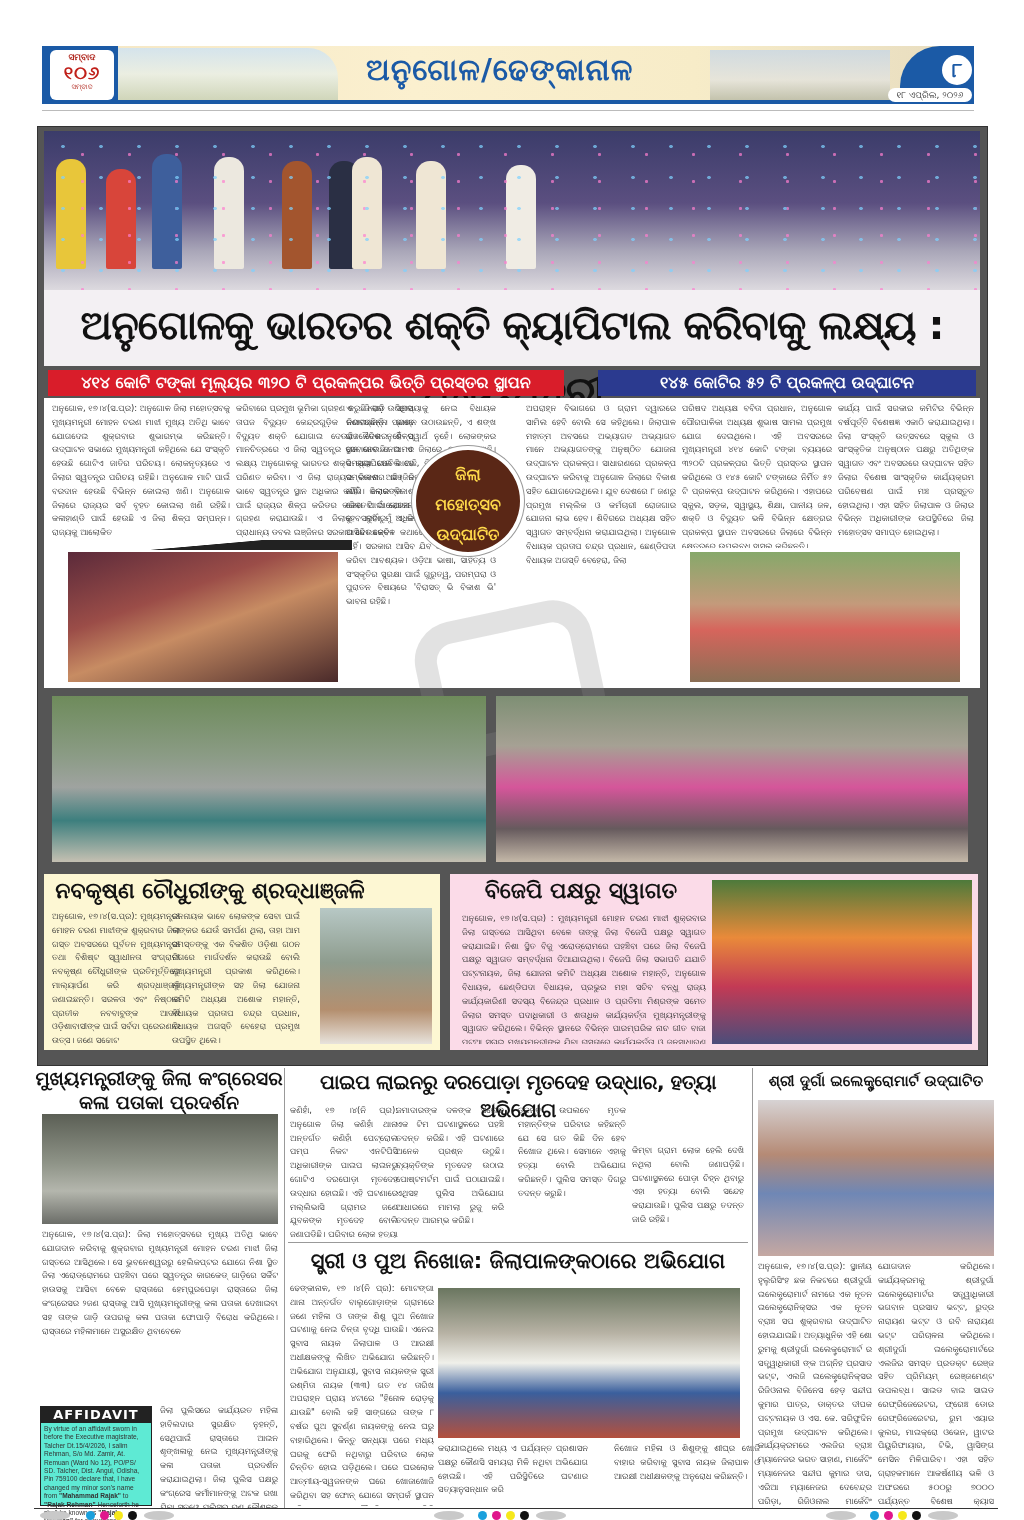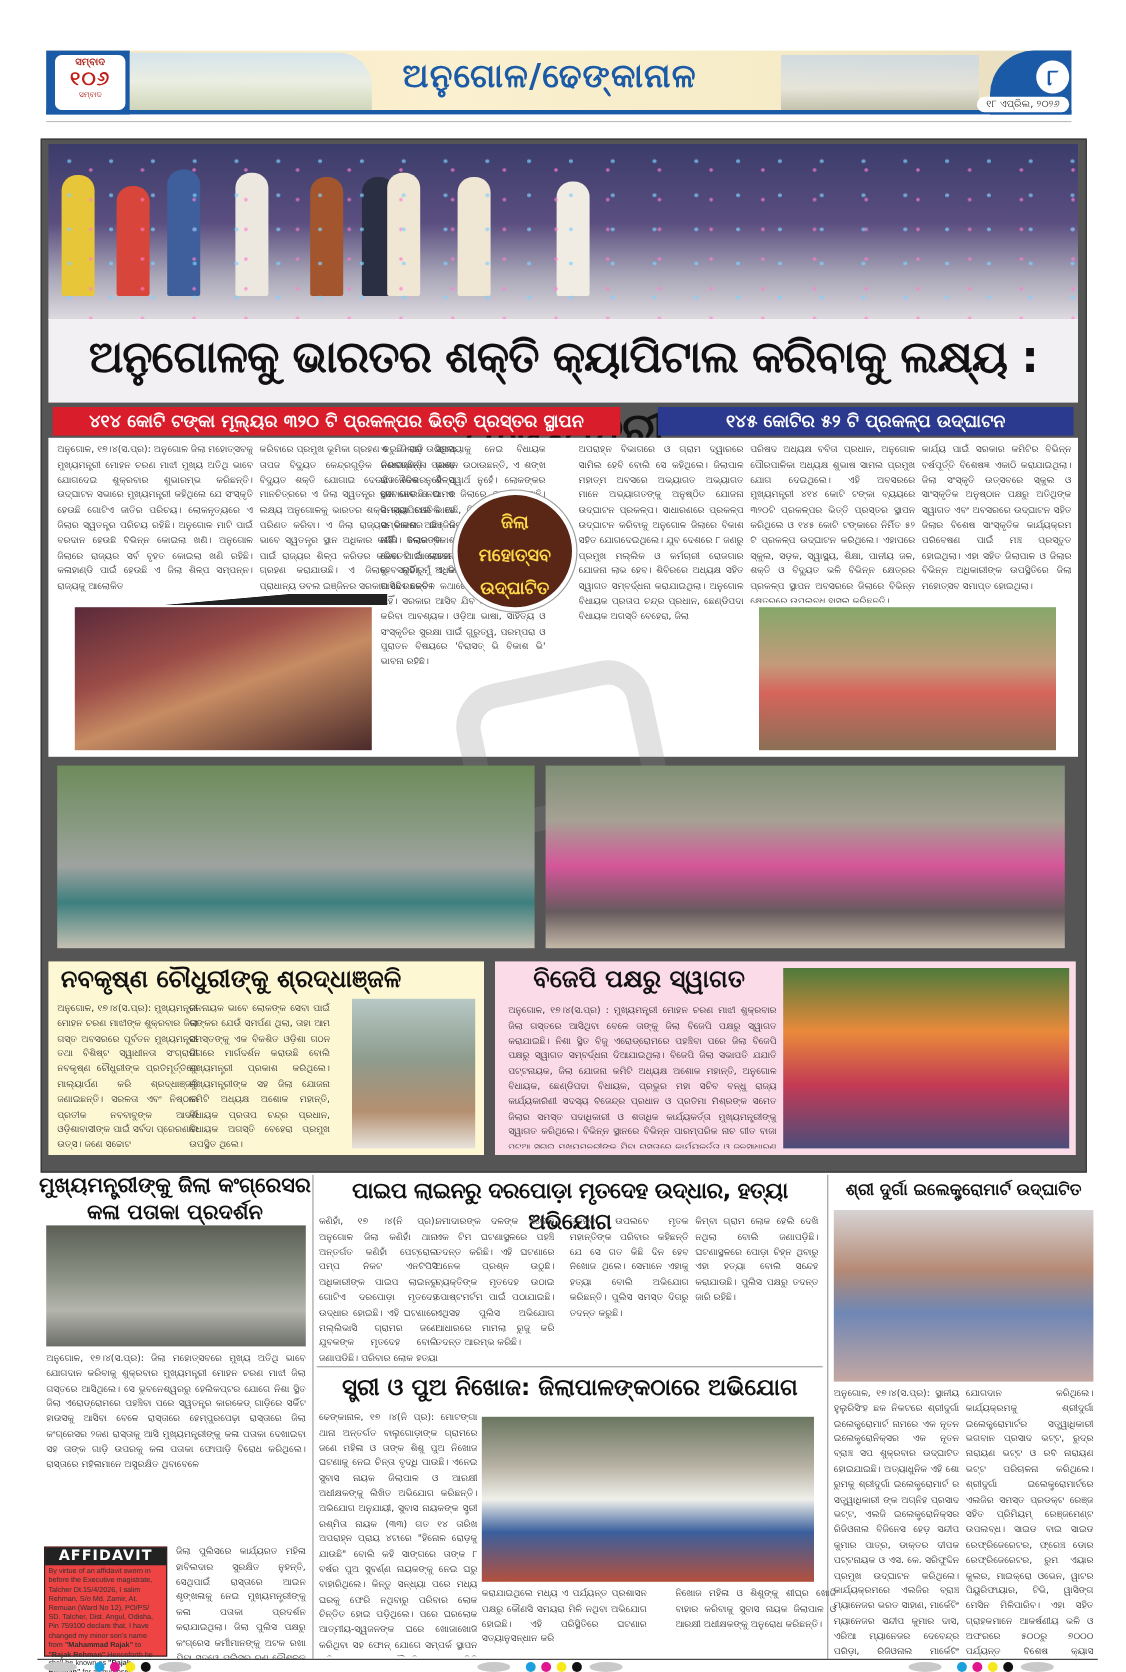--- a/index.html
+++ b/index.html
@@ -36,21 +36,21 @@
 .sec-title{font-size:22px;font-weight:bold;color:#111;text-align:center}
 .statue{left:320px;top:908px;width:112px;height:136px;background:linear-gradient(180deg,#b7c8c5 0%,#8e9c8e 40%,#b48f6f 75%,#e8e3dc 100%)}
 .bjp{left:712px;top:880px;width:260px;height:164px;background:linear-gradient(180deg,#4d7a3b 0%,#e98a3a 35%,#c33a55 65%,#4b4d7a 100%)}
 
 .vline{width:1px;background:#999}
 .hline{height:1px;background:#999}
 .h2{font-weight:bold;color:#111;text-align:center}
 .carimg{left:42px;top:1114px;width:236px;height:110px;background:linear-gradient(180deg,#5b5f55 0%,#8f9488 45%,#b4b6ad 70%,#6b6d68 100%)}
 .shopimg{left:758px;top:1100px;width:236px;height:156px;background:linear-gradient(180deg,#d7d3d4 0%,#b58a75 35%,#6f87b5 60%,#c5a8a2 100%)}
 .groupimg{left:438px;top:1288px;width:302px;height:150px;background:linear-gradient(180deg,#6a7660 0%,#b7b2a4 30%,#f0f0ea 50%,#3a5f9d 70%,#b4503d 100%)}
-.affidavit{left:40px;top:1406px;width:112px;height:100px;border:1px solid #222;background:#ef4444}
+.affidavit{left:40px;top:1406px;width:112px;height:100px;border:1px solid #222;background:#5eead4}
 .aff-head{background:#222;color:#fff;font-weight:bold;font-size:13px;text-align:center;line-height:16px;letter-spacing:1px}
 .aff-body{font-size:6.6px;line-height:8.4px;color:#333;padding:2px 3px;font-family:"Liberation Sans",sans-serif}
 .reg{position:absolute;top:1511px;height:9px;border-radius:50%}
 .watermark{left:420px;top:610px;width:180px;height:140px;border:22px solid rgba(140,140,140,.25);border-radius:40px;transform:rotate(-12deg)}
 </style>
 </head>
 <body>
 
 <div class="abs mast-bar"></div>
 <div class="abs mast-left"></div>
@@ -133,21 +133,21 @@
   </div>
 
 </div>
 
 <div class="abs vline" style="left:284px;top:1068px;height:440px"></div>
 
 <div class="abs h2" style="left:288px;top:1068px;width:460px;font-size:20px;line-height:28px;letter-spacing:-0.5px">ପାଇପ ଲାଇନରୁ ଦରପୋଡ଼ା ମୃତଦେହ ଉଦ୍ଧାର, ହତ୍ୟା ଅଭିଯୋଗ</div>
 <div class="abs txt" style="left:290px;top:1104px;width:108px;height:134px">କଣିହାଁ, ୧୭ ।୪(ନି ପ୍ର): ଅନୁଗୋଳ ଜିଲା କଣିହାଁ ଥାନା ଅନ୍ତର୍ଗତ କଣିହାଁ ପେଟ୍ରୋଲ ପମ୍ପ ନିକଟ ଏନଟିପିସି ଅଧିକାରୀଙ୍କ ପାଇପ ଲାଇନରୁ ଗୋଟିଏ ଦରପୋଡ଼ା ମୃତଦେହ ଉଦ୍ଧାର ହୋଇଛି। ଏହି ଘଟଣାରେ ମଲ୍ଲିଭାସି ଗ୍ରାମର ଜଣେ ଯୁବକଙ୍କ ମୃତଦେହ ବୋଲି ଜଣାପଡ଼ିଛି। ପରିବାର ଲୋକ ହତ୍ୟା ଅଭିଯୋଗ କରିଛନ୍ତି।</div>
 <div class="abs txt" style="left:396px;top:1104px;width:108px;height:134px">ଜମାଦାରଙ୍କ ଦଳଙ୍କ ଏଲେକ ଏକ ଟିମ ଘଟଣାସ୍ଥଳରେ ପହଞ୍ଚି ତଦନ୍ତ କରିଛି। ଏହି ଘଟଣାରେ ଅନେକ ପ୍ରଶ୍ନ ଉଠୁଛି। ବ୍ୟକ୍ତିଙ୍କ ମୃତଦେହ ଉଠାଇ ପୋଷ୍ଟମର୍ଟମ ପାଇଁ ପଠାଯାଇଛି। ଏଥିସହ ପୁଲିସ ଅଭିଯୋଗ ଆଧାରରେ ମାମଲା ରୁଜୁ କରି ତଦନ୍ତ ଆରମ୍ଭ କରିଛି।</div>
 <div class="abs txt" style="left:518px;top:1104px;width:108px;height:134px">ତଦନ୍ତ ଉପଲବେ ମୃତକ ମହାନ୍ତିଙ୍କ ପରିବାର କହିଛନ୍ତି ଯେ ସେ ଗତ କିଛି ଦିନ ହେବ ନିଖୋଜ ଥିଲେ। ସେମାନେ ଏହାକୁ ହତ୍ୟା ବୋଲି ଅଭିଯୋଗ କରିଛନ୍ତି। ପୁଲିସ ସମସ୍ତ ଦିଗରୁ ତଦନ୍ତ କରୁଛି।</div>
-<div class="abs txt" style="left:632px;top:1104px;width:112px;height:134px">କିମ୍ବା ଗ୍ରାମ ଲୋକ ହେଲି ଦେଖି ନଥିଲା ବୋଲି ଜଣାପଡ଼ିଛି। ଘଟଣାସ୍ଥଳରେ ପୋଡ଼ା ଚିହ୍ନ ଥିବାରୁ ଏହା ହତ୍ୟା ବୋଲି ସନ୍ଦେହ କରାଯାଉଛି। ପୁଲିସ ପକ୍ଷରୁ ତଦନ୍ତ ଜାରି ରହିଛି।</div>
+<div class="abs txt" style="left:632px;top:1144px;width:112px;height:134px">କିମ୍ବା ଗ୍ରାମ ଲୋକ ହେଲି ଦେଖି ନଥିଲା ବୋଲି ଜଣାପଡ଼ିଛି। ଘଟଣାସ୍ଥଳରେ ପୋଡ଼ା ଚିହ୍ନ ଥିବାରୁ ଏହା ହତ୍ୟା ବୋଲି ସନ୍ଦେହ କରାଯାଉଛି। ପୁଲିସ ପକ୍ଷରୁ ତଦନ୍ତ ଜାରି ରହିଛି।</div>
 <div class="abs hline" style="left:288px;top:1242px;width:460px"></div>
 
 <div class="abs h2" style="left:288px;top:1244px;width:460px;font-size:21px;line-height:34px">ସ୍ତ୍ରୀ ଓ ପୁଅ ନିଖୋଜ: ଜିଲାପାଳଙ୍କଠାରେ ଅଭିଯୋଗ</div>
 <div class="abs txt" style="left:290px;top:1282px;width:144px;height:224px">ଢେଙ୍କାନାଳ, ୧୭ ।୪(ନି ପ୍ର): ମୋଟଙ୍ଗା ଥାନା ଅନ୍ତର୍ଗତ ବାଲୁଗୋଡ଼ାଙ୍କ ଗ୍ରାମରେ ଜଣେ ମହିଳା ଓ ତାଙ୍କ ଶିଶୁ ପୁଅ ନିଖୋଜ ଘଟଣାକୁ ନେଇ ଚିନ୍ତା ବୃଦ୍ଧି ପାଉଛି। ଏନେଇ ସୁବାସ ନାୟକ ଜିଲାପାଳ ଓ ଆରକ୍ଷୀ ଅଧୀକ୍ଷକଙ୍କୁ ଲିଖିତ ଅଭିଯୋଗ କରିଛନ୍ତି। ଅଭିଯୋଗ ଅନୁଯାୟୀ, ସୁବାସ ନାୟକଙ୍କ ସ୍ତ୍ରୀ ରଶ୍ମିତା ନାୟକ (୩୩) ଗତ ୧୪ ତାରିଖ ଅପରାହ୍ନ ପ୍ରାୟ ୪ଟାରେ "ହିନୋଳ ରୋଡ଼କୁ ଯାଉଛି" ବୋଲି କହି ସାଙ୍ଗରେ ତାଙ୍କ ୮ ବର୍ଷର ପୁଅ ସୁବର୍ଣ୍ଣ ନାୟକଙ୍କୁ ନେଇ ଘରୁ ବାହାରିଥିଲେ। କିନ୍ତୁ ସନ୍ଧ୍ୟା ପରେ ମଧ୍ୟ ଘରକୁ ଫେରି ନଥିବାରୁ ପରିବାର ଲୋକ ଚିନ୍ତିତ ହୋଇ ପଡ଼ିଥିଲେ। ପରେ ଘରଲୋକ ଆତ୍ମୀୟ-ସ୍ୱଜନଙ୍କ ଘରେ ଖୋଜାଖୋଜି କରିଥିବା ସହ ଫୋନ୍ ଯୋଗେ ସମ୍ପର୍କ ସ୍ଥାପନ କରିଥିଲେ ମଧ୍ୟ କୌଣସି ସନ୍ଧାନ ମିଳି ନଥିଲା। ଏନେଇ ମୋଟଙ୍ଗା ଥାନାରେ ଲିଖିତ ଅଭିଯୋଗ</div>
 <div class="abs groupimg"></div>
 <div class="abs txt" style="left:438px;top:1442px;width:150px;height:66px">କରାଯାଇଥିଲେ ମଧ୍ୟ ଏ ପର୍ଯ୍ୟନ୍ତ ପ୍ରଶାସନ ପକ୍ଷରୁ କୌଣସି ସମୟରା ମିଳି ନଥିବା ଅଭିଯୋଗ ହୋଇଛି। ଏହି ପରିସ୍ଥିତିରେ ଘଟଣାର ସତ୍ୟାନୁସନ୍ଧାନ କରି</div>
 <div class="abs txt" style="left:614px;top:1442px;width:146px;height:66px">ନିଖୋଜ ମହିଳା ଓ ଶିଶୁଙ୍କୁ ଶୀଘ୍ର ଖୋଜି ବାହାର କରିବାକୁ ସୁବାସ ନାୟକ ଜିଲାପାଳ ଓ ଆରକ୍ଷୀ ଅଧୀକ୍ଷକଙ୍କୁ ଅନୁରୋଧ କରିଛନ୍ତି।</div>
 
 <div class="abs vline" style="left:752px;top:1068px;height:440px"></div>
 

